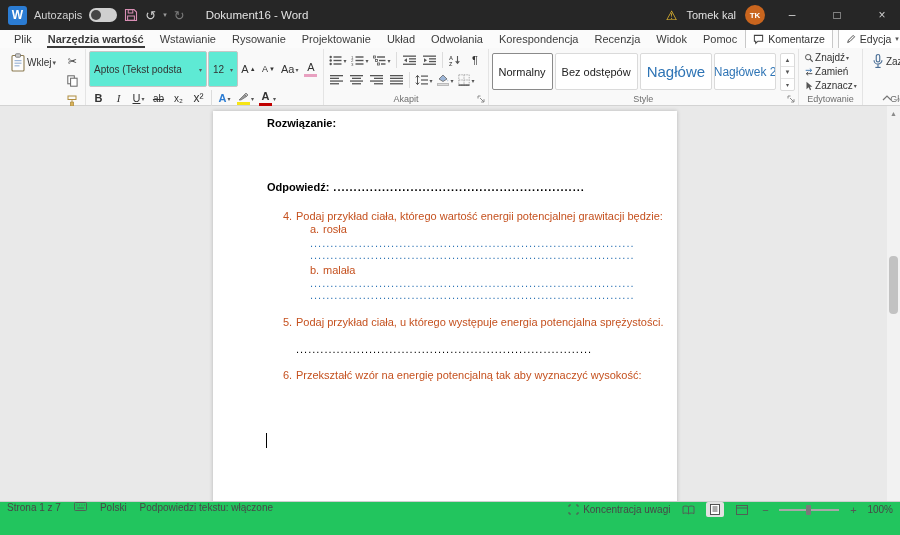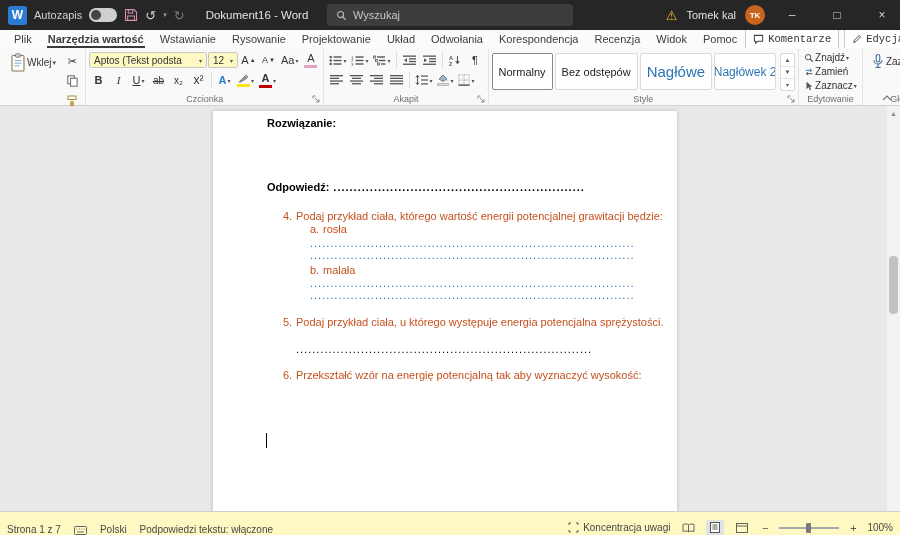--- a/index.html
+++ b/index.html
@@ -25,37 +25,37 @@
   .avatar{width:20px;height:20px;border-radius:50%;background:var(--avatar-orange);color:#fff;font-size:8px;font-weight:bold;display:flex;align-items:center;justify-content:center}
   .winbtn{width:36px;height:30px;display:flex;align-items:center;justify-content:center;font-size:12px;color:#cfcfcf;cursor:pointer}
 
   
   .tabrow{height:18px;background:#fbfbfb;display:flex;align-items:center;padding:0 6px;flex:0 0 auto}
   .tabs{display:flex;align-items:center;height:100%}
   .tab{font-size:11px;color:#3c3c3c;padding:0 8px;height:100%;display:flex;align-items:center;position:relative;cursor:pointer;white-space:nowrap}
   .tab.active{font-weight:bold}
   .tab.active::after{content:"";position:absolute;left:7px;right:7px;bottom:0;height:2px;background:#3a3a3a}
   .tab-actions{margin-left:auto;display:flex;align-items:center;gap:5px}
-  .pill{display:flex;align-items:center;gap:4px;border:1px solid #c9c9c9;background:#fff;border-radius:3px;height:28px;padding:0 7px;font-size:10.5px;color:#333;cursor:pointer;font-family:Liberation Mono, monospace}
+  .pill{display:flex;align-items:center;gap:4px;border:1px solid #c9c9c9;background:#fff;border-radius:3px;height:28px;padding:0 7px;font-size:10.5px;color:#333;cursor:pointer;font-family:Liberation Sans, sans-serif}
   .pill .pcaret{font-size:7px;color:#555}
 
   
   .ribbon{height:58px;background:#f9f9f9;border-bottom:1px solid #d3d3d3;display:flex;align-items:stretch;padding:1px 2px 0 2px;flex:0 0 auto;position:relative}
   .rgroup{display:flex;flex-direction:column;border-right:1px solid #e4e4e4;padding:0 3px}
   .rbody{flex:1;display:flex;align-items:flex-start;gap:2px;padding-top:2px}
   .rlabel{height:13px;display:flex;align-items:center;justify-content:center;font-size:9px;color:#6e6e6e;position:relative;white-space:nowrap}
   .launcher{position:absolute;right:0;bottom:2px;cursor:pointer;line-height:0}
   .bigbtn{display:flex;align-items:center;padding:2px 5px;border-radius:3px;font-size:10px;color:#333;gap:1px;cursor:pointer;text-align:center;line-height:1.1}
   .bigbtn .bcaret{font-size:7px;color:#555}
   .mini-col{display:flex;flex-direction:column;gap:2px;padding-top:1px}
   .sb{min-width:19px;height:18px;display:flex;align-items:center;justify-content:center;border-radius:3px;font-size:11px;color:#333;cursor:pointer;padding:0 2px;gap:1px}
   .sb .scaret{font-size:6px;color:#555}
   .stack{display:flex;flex-direction:column;gap:2px}
   .rrow{display:flex;align-items:center;gap:1px}
-  .combo{height:16px;border:1px solid #c6c6c6;background:#fef9c3;border-radius:2px;display:flex;align-items:center;font-size:10px;padding:0 4px;color:#333;gap:4px;cursor:pointer;white-space:nowrap;overflow:hidden}
+  .combo{height:36px;border:1px solid #c6c6c6;background:#5eead4;border-radius:2px;display:flex;align-items:center;font-size:10px;padding:0 4px;color:#333;gap:4px;cursor:pointer;white-space:nowrap;overflow:hidden}
   .combo .scaret{font-size:6px;color:#555;margin-left:auto}
   .vdiv{width:1px;height:16px;background:#dcdcdc;margin:0 2px}
   .glyphB{font-weight:bold}.glyphI{font-style:italic;font-family:"Liberation Serif",serif}.glyphU{text-decoration:underline}.glyphS{text-decoration:line-through;font-size:10px}
   .colorbar{display:flex;flex-direction:column;align-items:center;line-height:1}
   .colorbar .bar{width:13px;height:3px;margin-top:1px}
   .mini{font-size:6px;line-height:1}
   
   .stylebox{height:37px;background:#fff;border:1px solid #dadada;border-radius:2px;display:flex;align-items:center;justify-content:center;padding:0 6px;cursor:pointer;white-space:nowrap;overflow:hidden}
   .stylebox.sel{border-color:#8a8a8a}
   .st-normal{font-size:11px;color:#222}
@@ -74,21 +74,21 @@
   .q{color:var(--accent-question)}
   .qnum{display:inline-block;min-width:13px}
   .dots{overflow:hidden;letter-spacing:1px}
   .bdots{position:absolute;left:97px;width:324px;color:var(--dots-blue);font-size:11px;white-space:nowrap;overflow:hidden;letter-spacing:1px}
   .cursor{position:absolute;left:53px;top:322px;width:1px;height:15px;background:#000}
   .vscroll{position:absolute;right:0;top:0;bottom:0;width:13px;background:#f2f2f2}
   .vscroll .arr{position:absolute;top:4px;left:0;right:0;text-align:center;font-size:7px;color:#8a8a8a;cursor:pointer}
   .vscroll .thumb{position:absolute;left:2px;width:9px;top:150px;height:58px;background:#c2c2c2;border-radius:4px;cursor:grab}
 
   
-  .statusbar{height:24px;background:#fef9c3;border-top:1px solid #cfcfcf;display:flex;align-items:flex-end;font-size:10px;color:#474747;padding:0 7px;gap:13px;flex:0 0 auto}
+  .statusbar{height:34px;background:#22c55e;border-top:1px solid #cfcfcf;display:flex;align-items:flex-start;font-size:10px;color:#474747;padding:0 7px;gap:13px;flex:0 0 auto}
   .sb-item{display:flex;align-items:center;gap:4px;cursor:pointer;white-space:nowrap}
   .sb-right{margin-left:auto;display:flex;align-items:center;gap:9px}
   .viewbtn{width:18px;height:15px;display:flex;align-items:center;justify-content:center;cursor:pointer;border-radius:2px}
   .viewbtn.active{background:#e2e2e2}
   .zoomtrack{width:60px;height:2px;background:#a8a8a8;position:relative;cursor:pointer}
   .zoomtrack .zthumb{position:absolute;left:27px;top:-4px;width:5px;height:10px;background:#7a7a7a;border-radius:1px}
   .zoombtn{font-size:11px;color:#555;cursor:pointer;width:10px;text-align:center}
   svg{display:block}
 </style>
 </head>
@@ -107,29 +107,20 @@
         <svg width="14" height="14" viewBox="0 0 14 14">
             <path d="M1.5 1.5 H10 L12.5 4 V12.5 H1.5 Z" fill="none" stroke="#d98fb5" stroke-width="1.1"></path>
             <rect x="4.2" y="1.8" width="4.6" height="3.2" fill="none" stroke="#d98fb5" stroke-width="1"></rect>
             <rect x="3.6" y="8" width="6.8" height="4.2" fill="none" stroke="#d98fb5" stroke-width="1"></rect>
           </svg>
       </span>
       <span class="tb-icon">↺</span>
       <span class="tb-caret">▾</span>
       <span class="tb-icon dim">↻</span>
       <span class="tb-title">Dokument16 - Word</span>
-    </div>
-    <div class="searchbox">
-      <span>
-        <svg width="11" height="11" viewBox="0 0 12 12">
-            <circle cx="5" cy="5" r="3.3" fill="none" stroke="#bdbdbd" stroke-width="1.2"></circle>
-            <line x1="7.6" y1="7.6" x2="10.6" y2="10.6" stroke="#bdbdbd" stroke-width="1.3"></line>
-          </svg>
-      </span>
-      <span>Wyszukaj</span>
     </div>
     <div class="tb-right">
       <span class="warn">⚠</span>
       <span class="tb-user">Tomek kal</span>
       <span class="avatar">TK</span>
       <span class="winbtn">–</span>
       <span class="winbtn">□</span>
       <span class="winbtn">×</span>
     </div>
   </div>

